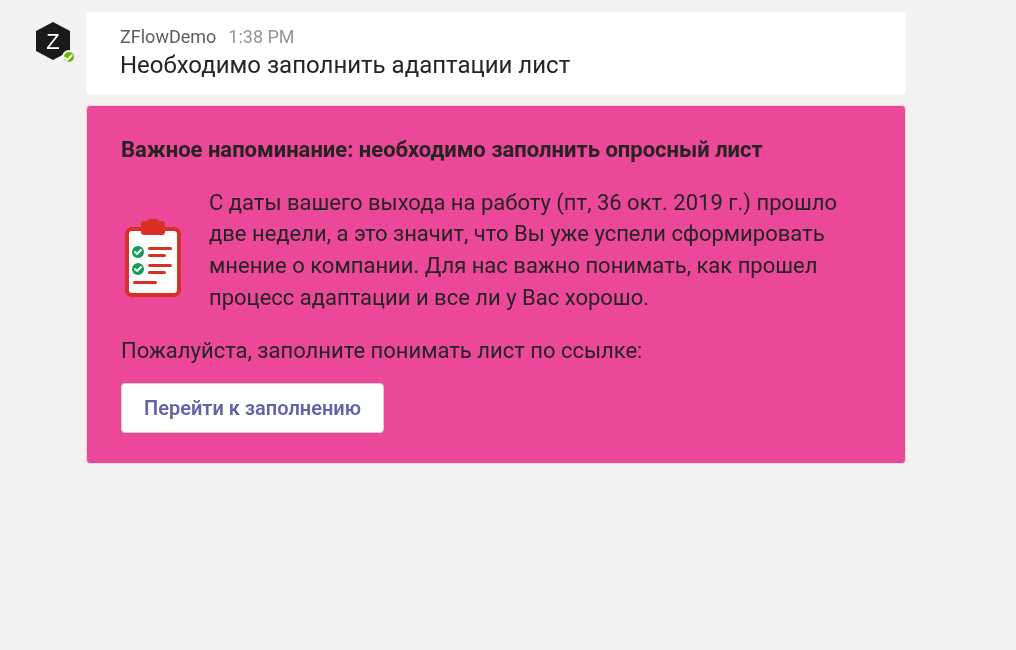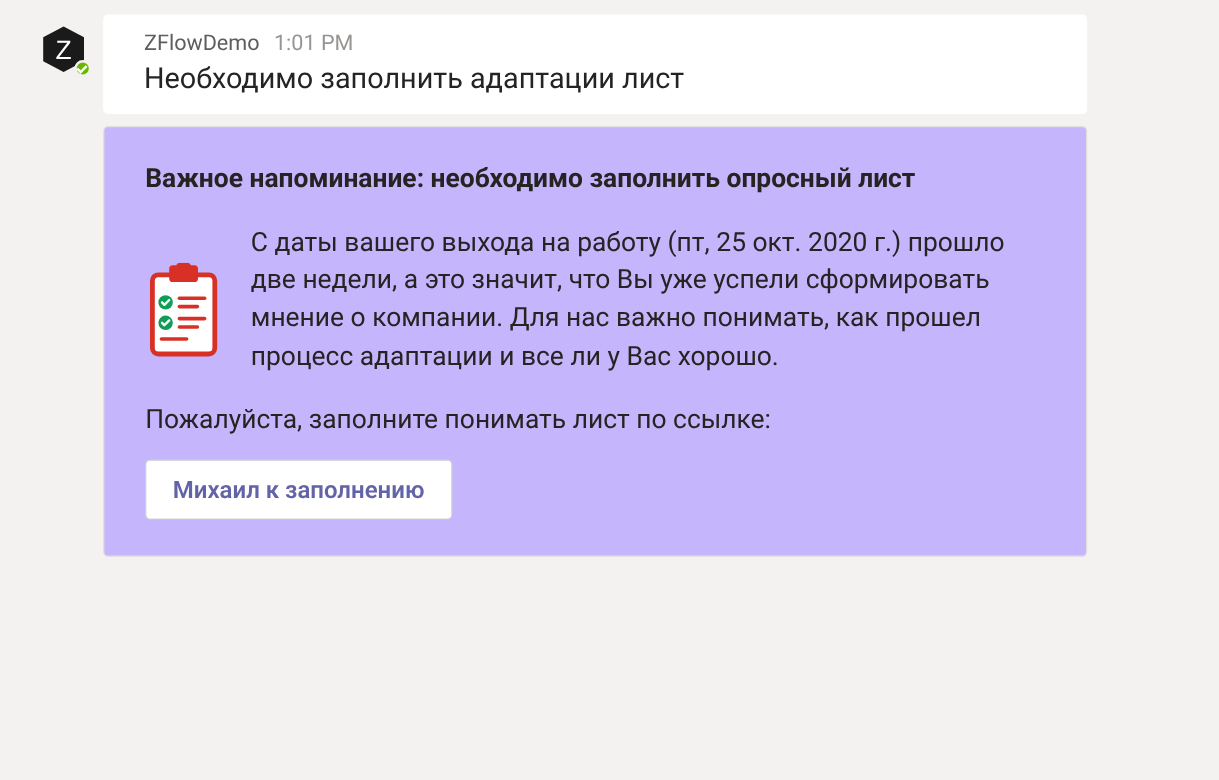--- a/index.html
+++ b/index.html
@@ -73,21 +73,21 @@
       color: #979593;
       font-size: 18px;
       font-weight: 400;
     }
     .subject-line {
       color: #252423;
       font-size: 24px;
       font-weight: 400;
     }
     .card {
-      background: #c4b5fd;
+      background: #ec4899;
       border: 1px solid #e1dfdd;
       border-radius: 4px;
       max-width: 820px;
       padding: 30px 34px 30px 34px;
     }
     .card-title {
       color: #252423;
       font-size: 22px;
       font-weight: 700;
       line-height: 1.3;
@@ -147,21 +147,21 @@
       <polygon points="21,2 38,11 38,31 21,40 4,31 4,11" fill="#1a1a1a"></polygon>
       <text x="21" y="29" font-family="Segoe UI, Arial" font-size="22" font-weight="400" fill="#ffffff" text-anchor="middle">Z</text>
     </svg>
     <span class="presence"></span>
   </div>
 
   <div class="message-body">
     <div class="bubble">
       <div class="header-line">
         <span class="sender-name">ZFlowDemo</span>
-        <span class="timestamp">1:01 PM</span>
+        <span class="timestamp">1:38 PM</span>
       </div>
       <div class="subject-line">Необходимо заполнить адаптации лист</div>
     </div>
 
     <div class="card">
       <div class="card-title">Важное напоминание: необходимо заполнить опросный лист</div>
 
       <div class="card-row">
         <div class="icon-col">
           <svg viewBox="0 0 64 80" width="64" height="80">
@@ -177,22 +177,22 @@
             <path d="M14 50 l2 2 l4 -4" stroke="#ffffff" stroke-width="2" fill="none" stroke-linecap="round" stroke-linejoin="round"></path>
 
             <rect x="27" y="28" width="24" height="3" rx="1.5" fill="#d93025"></rect>
             <rect x="27" y="35" width="18" height="3" rx="1.5" fill="#d93025"></rect>
             <rect x="27" y="45" width="24" height="3" rx="1.5" fill="#d93025"></rect>
             <rect x="27" y="52" width="18" height="3" rx="1.5" fill="#d93025"></rect>
             <rect x="12" y="62" width="24" height="3" rx="1.5" fill="#d93025"></rect>
           </svg>
         </div>
         <div class="text-col">
-          <div class="para">С даты вашего выхода на работу (пт, 25 окт. 2020 г.) прошло две недели, а это значит, что Вы уже успели сформировать мнение о компании. Для нас важно понимать, как прошел процесс адаптации и все ли у Вас хорошо.</div>
+          <div class="para">С даты вашего выхода на работу (пт, 36 окт. 2019 г.) прошло две недели, а это значит, что Вы уже успели сформировать мнение о компании. Для нас важно понимать, как прошел процесс адаптации и все ли у Вас хорошо.</div>
         </div>
       </div>
 
       <div class="card-footer-text">Пожалуйста, заполните понимать лист по ссылке:</div>
 
-      <button class="action-btn">Михаил к заполнению</button>
+      <button class="action-btn">Перейти к заполнению</button>
     </div>
   </div>
 </div>
 
 </body></html>

